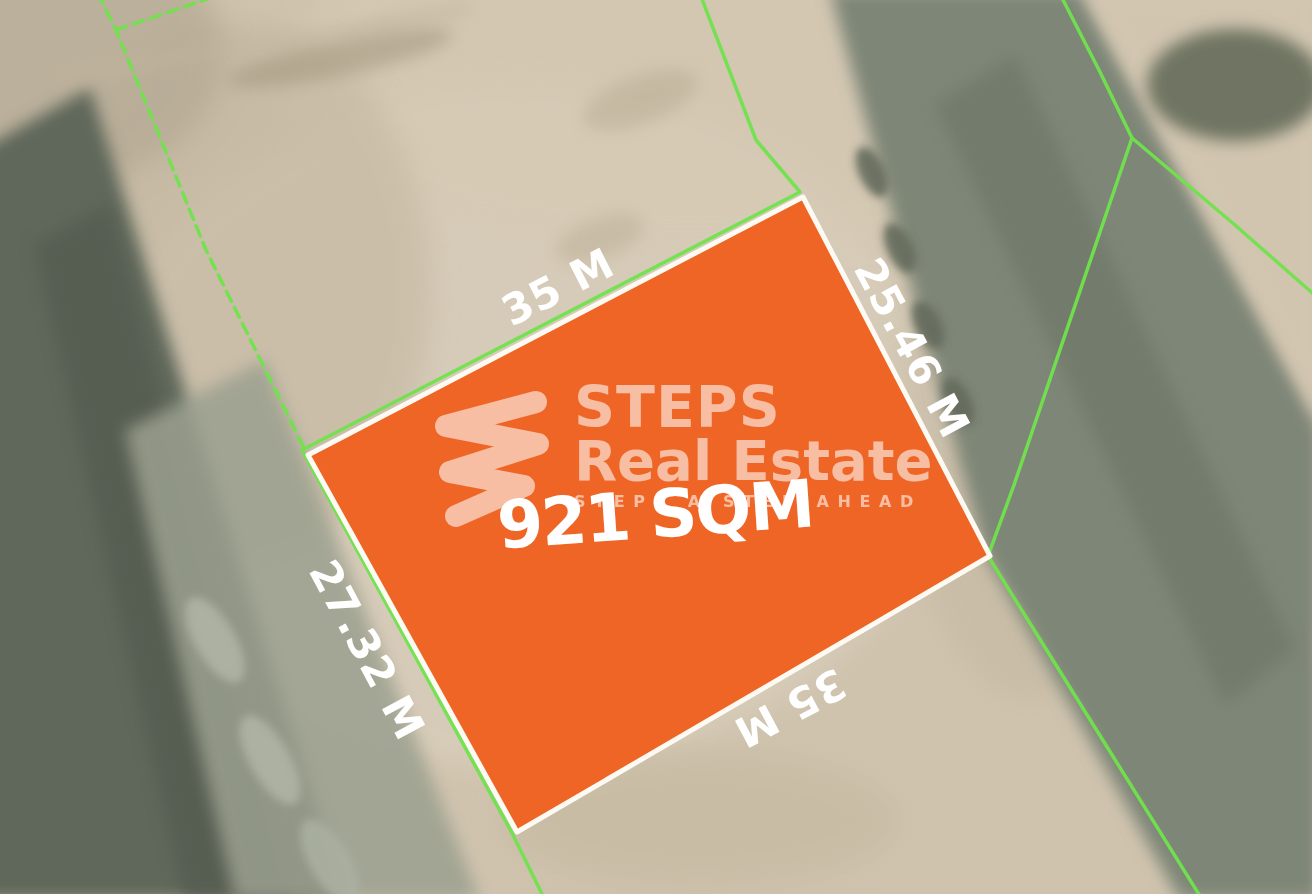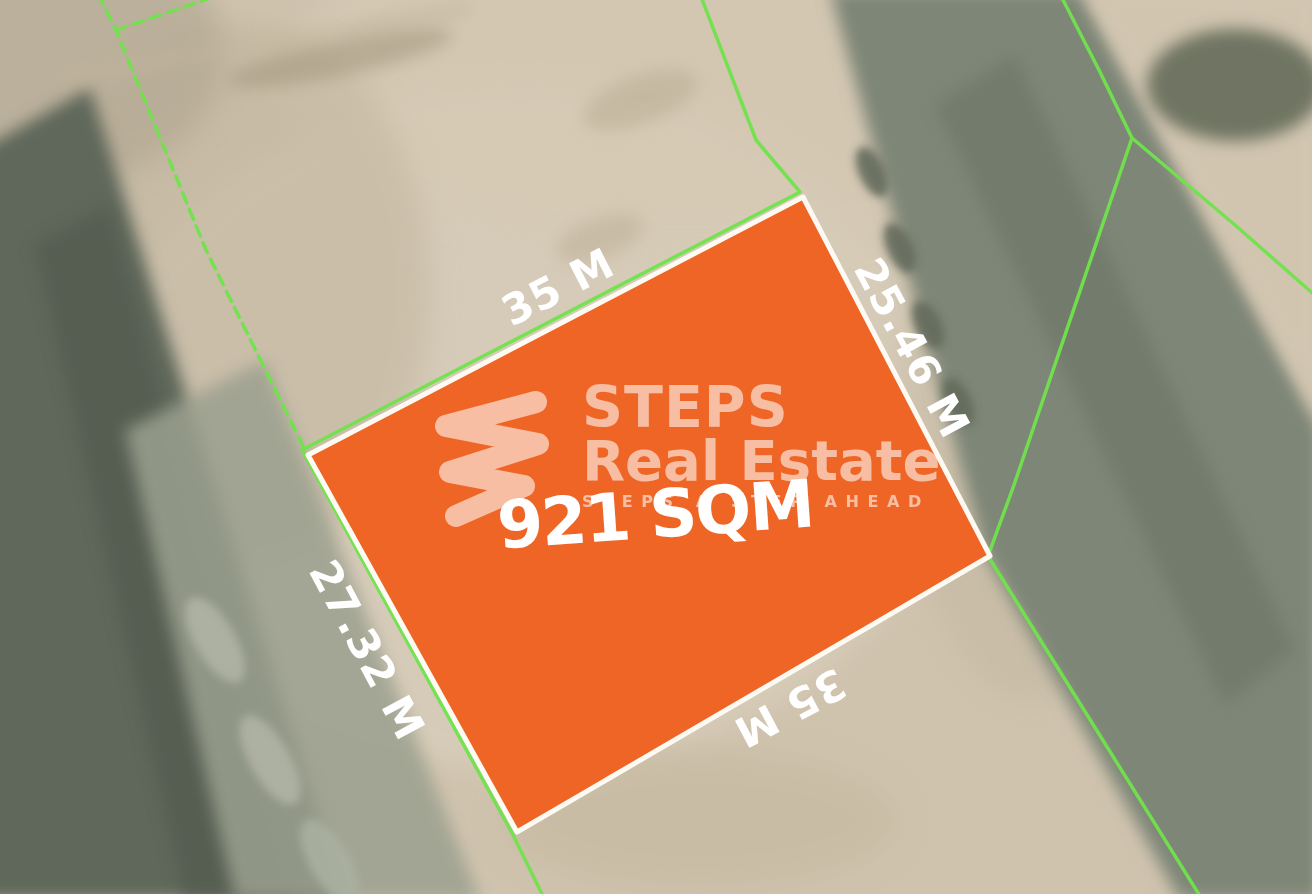--- a/index.html
+++ b/index.html
@@ -13,21 +13,21 @@
     position:absolute;z-index:6;font-weight:bold;font-size:42px;
     white-space:nowrap;letter-spacing:1px;
     transform:translate(-50%,-50%);
   }
   .dim-top   {left:558px;top:287px;transform:translate(-50%,-50%) rotate(-27deg);}
   .dim-right {left:912px;top:348px;transform:translate(-50%,-50%) rotate(62deg);}
   .dim-left  {left:367px;top:650px;transform:translate(-50%,-50%) rotate(62deg);}
   .dim-bottom{left:790px;top:708px;transform:translate(-50%,-50%) rotate(152deg);}
   .watermark{
     position:absolute;left:424px;top:380px;z-index:4;display:flex;
-    align-items:flex-start;gap:20px;color:rgba(255,255,255,0.58);
+    align-items:flex-start;gap:12px;color:rgba(255,255,255,0.58);
   }
   .wm-text{display:flex;flex-direction:column;}
   .wm-line1{font-weight:bold;font-size:57px;line-height:54px;letter-spacing:1px;}
   .wm-line2{font-weight:bold;font-size:56px;line-height:54px;letter-spacing:0px;text-align:right;}
   .wm-tagline{font-weight:bold;font-size:16px;letter-spacing:8.6px;margin-top:4px;white-space:nowrap;}
   .area-label{
     position:absolute;left:655px;top:515px;z-index:5;font-weight:bold;
     font-size:66px;letter-spacing:-2px;white-space:nowrap;
     transform:translate(-50%,-50%) rotate(-4deg);
   }

